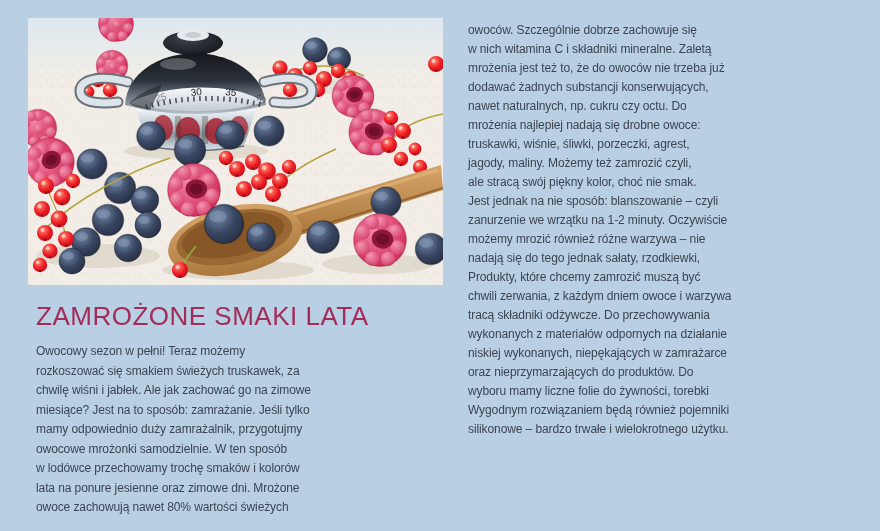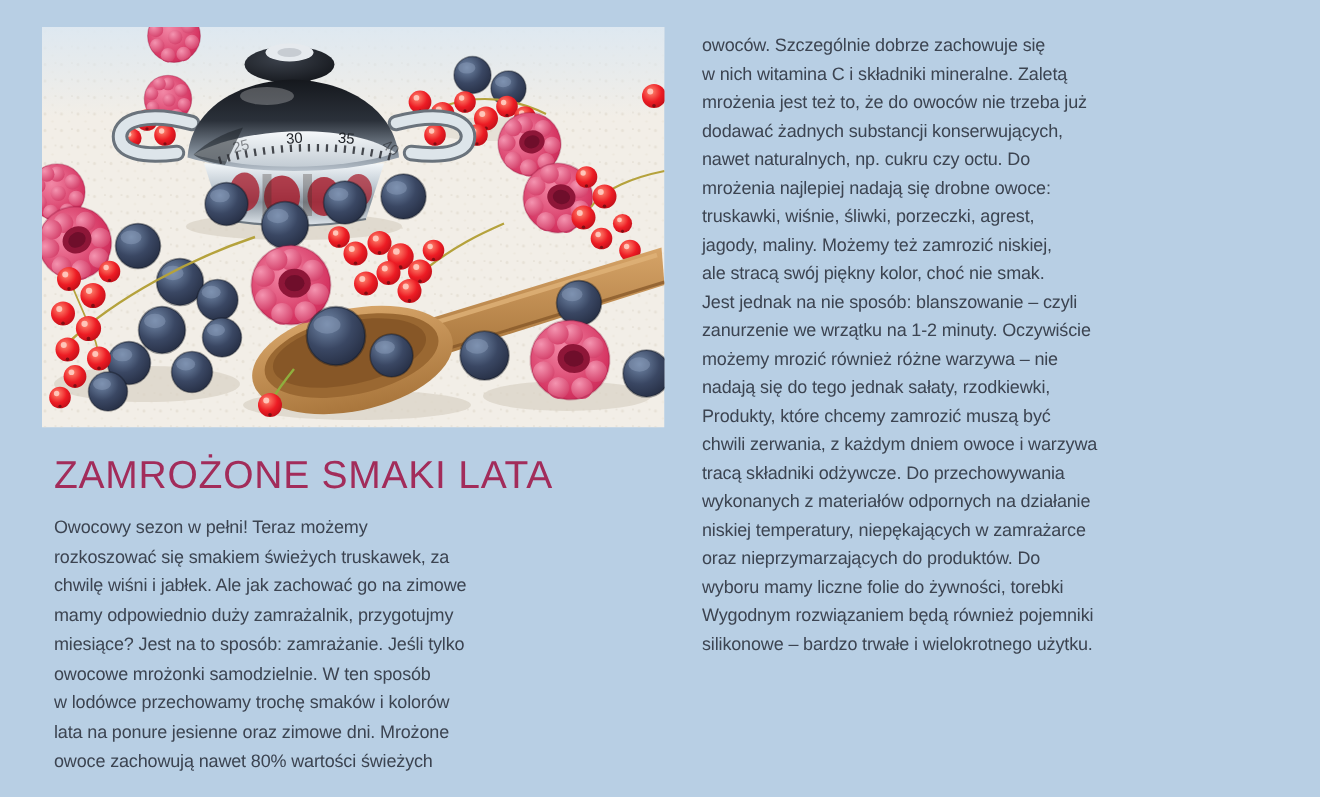--- a/index.html
+++ b/index.html
@@ -248,47 +248,47 @@
   </svg>
 </figure>
 
 <main>
   <section class="col-left">
     <h1 class="title">ZAMROŻONE SMAKI LATA</h1>
     <div class="body-text">
         <div class="line">Owocowy sezon w pełni! Teraz możemy</div>
         <div class="line">rozkoszować się smakiem świeżych truskawek, za</div>
         <div class="line">chwilę wiśni i jabłek. Ale jak zachować go na zimowe</div>
+        <div class="line">miesiące? Jest na to sposób: zamrażanie. Jeśli tylko</div>
         <div class="line">mamy odpowiednio duży zamrażalnik, przygotujmy</div>
-        <div class="line">miesiące? Jest na to sposób: zamrażanie. Jeśli tylko</div>
         <div class="line">owocowe mrożonki samodzielnie. W ten sposób</div>
         <div class="line">w lodówce przechowamy trochę smaków i kolorów</div>
         <div class="line">lata na ponure jesienne oraz zimowe dni. Mrożone</div>
         <div class="line">owoce zachowują nawet 80% wartości świeżych</div>
       </div>
   </section>
   <section class="col-right">
     <div class="body-text">
         <div class="line">owoców. Szczególnie dobrze zachowuje się</div>
         <div class="line">w nich witamina C i składniki mineralne. Zaletą</div>
         <div class="line">mrożenia jest też to, że do owoców nie trzeba już</div>
         <div class="line">dodawać żadnych substancji konserwujących,</div>
         <div class="line">nawet naturalnych, np. cukru czy octu. Do</div>
         <div class="line">mrożenia najlepiej nadają się drobne owoce:</div>
         <div class="line">truskawki, wiśnie, śliwki, porzeczki, agrest,</div>
-        <div class="line">jagody, maliny. Możemy też zamrozić niskiej,</div>
+        <div class="line">jagody, maliny. Możemy też zamrozić czyli,</div>
         <div class="line">ale stracą swój piękny kolor, choć nie smak.</div>
         <div class="line">Jest jednak na nie sposób: blanszowanie – czyli</div>
         <div class="line">zanurzenie we wrzątku na 1-2 minuty. Oczywiście</div>
         <div class="line">możemy mrozić również różne warzywa – nie</div>
         <div class="line">nadają się do tego jednak sałaty, rzodkiewki,</div>
         <div class="line">Produkty, które chcemy zamrozić muszą być</div>
         <div class="line">chwili zerwania, z każdym dniem owoce i warzywa</div>
         <div class="line">tracą składniki odżywcze. Do przechowywania</div>
         <div class="line">wykonanych z materiałów odpornych na działanie</div>
-        <div class="line">niskiej temperatury, niepękających w zamrażarce</div>
+        <div class="line">niskiej wykonanych, niepękających w zamrażarce</div>
         <div class="line">oraz nieprzymarzających do produktów. Do</div>
         <div class="line">wyboru mamy liczne folie do żywności, torebki</div>
         <div class="line">Wygodnym rozwiązaniem będą również pojemniki</div>
         <div class="line">silikonowe – bardzo trwałe i wielokrotnego użytku.</div>
       </div>
   </section>
 </main>
 
 </body></html>

